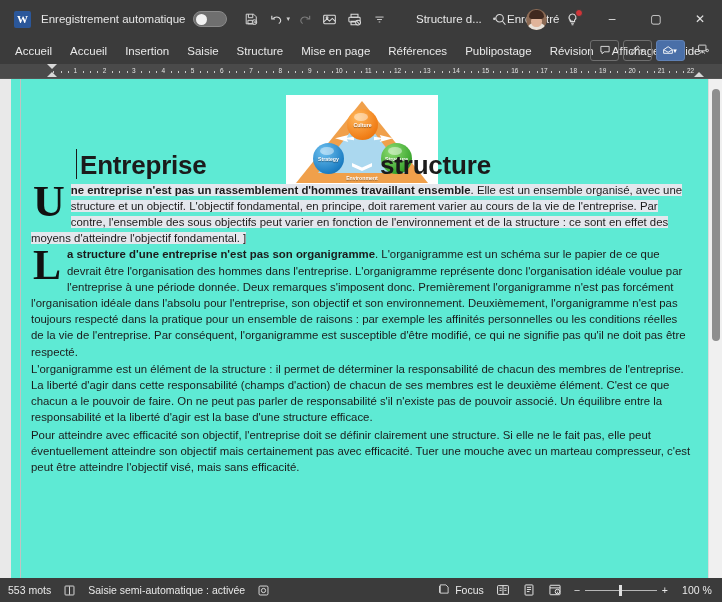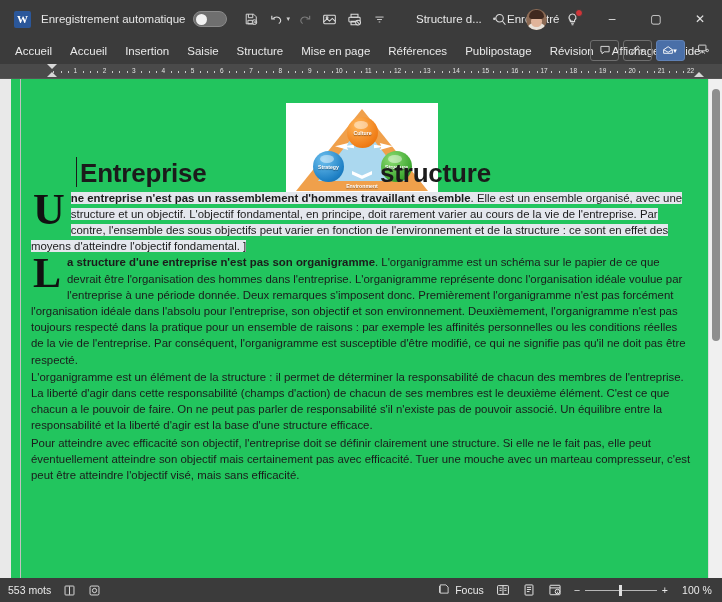--- a/index.html
+++ b/index.html
@@ -114,22 +114,22 @@
     border-left: 5px solid transparent; border-right: 5px solid transparent;
     border-bottom: 5px solid #d8d8d8;
   }
 
   
   .docarea {
     flex: 1 1 auto; background: #e9e9e9; position: relative; overflow: hidden;
     display: flex; justify-content: center;
   }
   .page {
-    width: 700px; background: #22c55e; position: relative;
-    padding: 18px 18px 0 20px; color: #1b1b1b;
+    width: 700px; background: #5eead4; position: relative;
+    padding: 10px 18px 0 20px; color: #1b1b1b;
   }
   .page::before {
     content: ""; position: absolute; left: 9px; top: 0; bottom: 0; width: 1px; background: #c2c2c2;
   }
 
   .figure-row { display: flex; justify-content: center; margin-top: 6px; }
   .figure {
     width: 152px; height: 92px; background: #ffffff; position: relative; overflow: hidden;
   }
   .tri {
@@ -500,20 +500,21 @@
   </div>
 
   <div class="statusbar">
     <div class="st-item">553 mots</div>
     <div class="st-item">
       <svg width="13" height="13" viewBox="0 0 16 16" fill="none" stroke="currentColor" stroke-width="1.1">
         <rect x="2.5" y="2.5" width="11" height="11" rx="0.8"></rect>
           <path d="M8 3v10"></path>
       </svg>
     </div>
+    <div class="st-item">Saisie semi-automatique : activée</div>
     <div class="st-item">
       <svg width="13" height="13" viewBox="0 0 16 16" fill="none" stroke="currentColor" stroke-width="1.1">
         <rect x="2.5" y="2.5" width="11" height="11" rx="1.5"></rect>
           <circle cx="8" cy="8" r="2.6"></circle>
       </svg>
     </div>
 
     <div class="status-right">
       <div class="st-item">
         <span>

